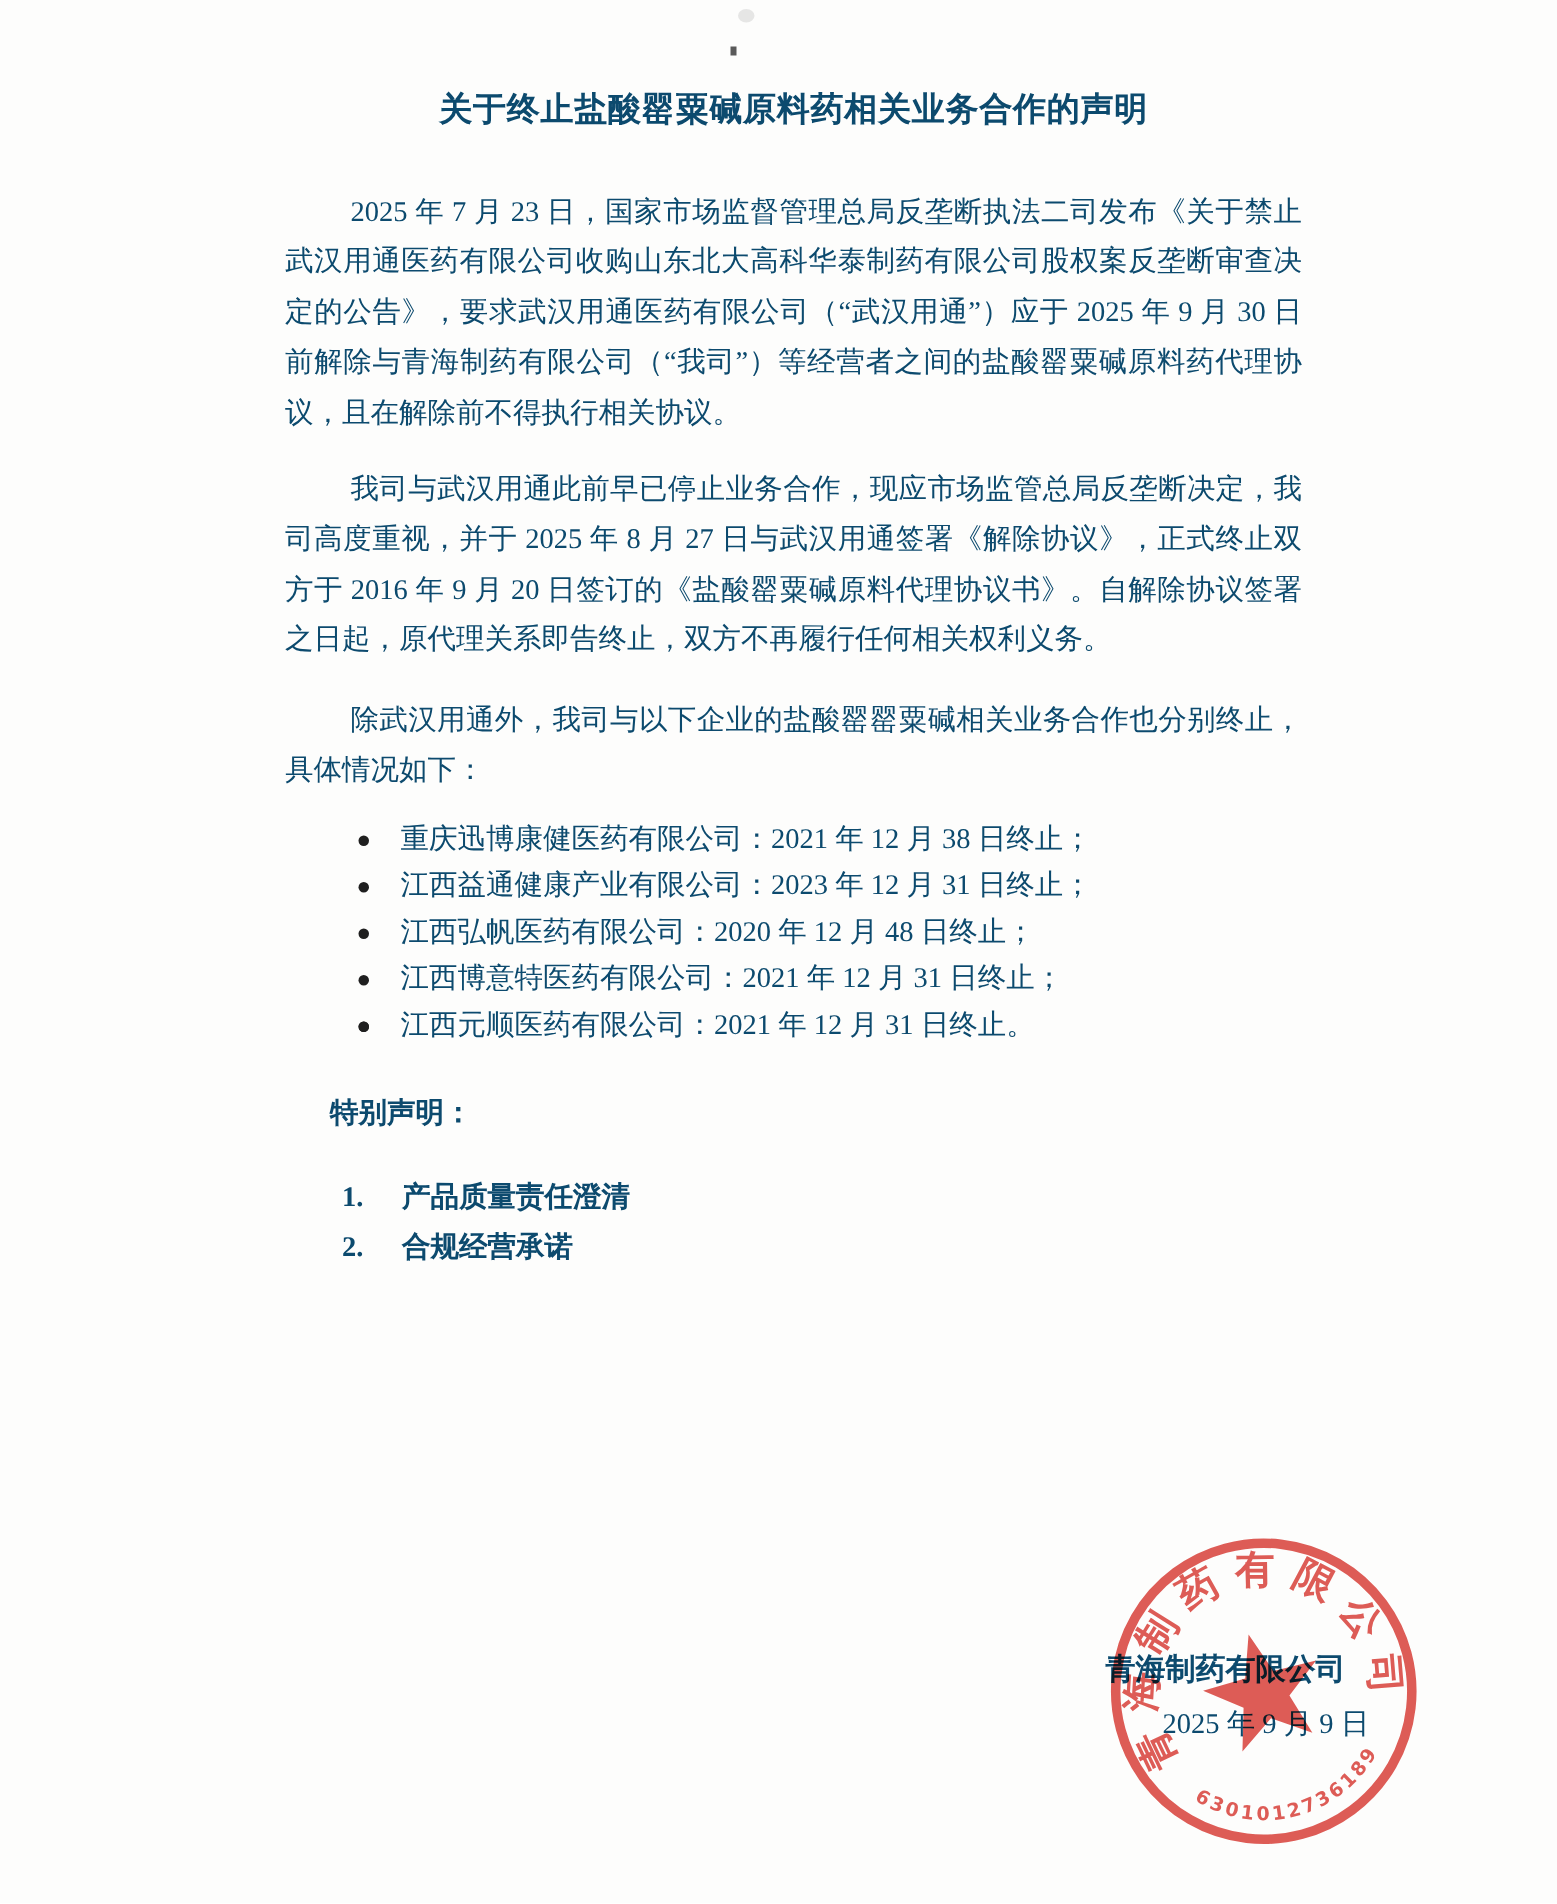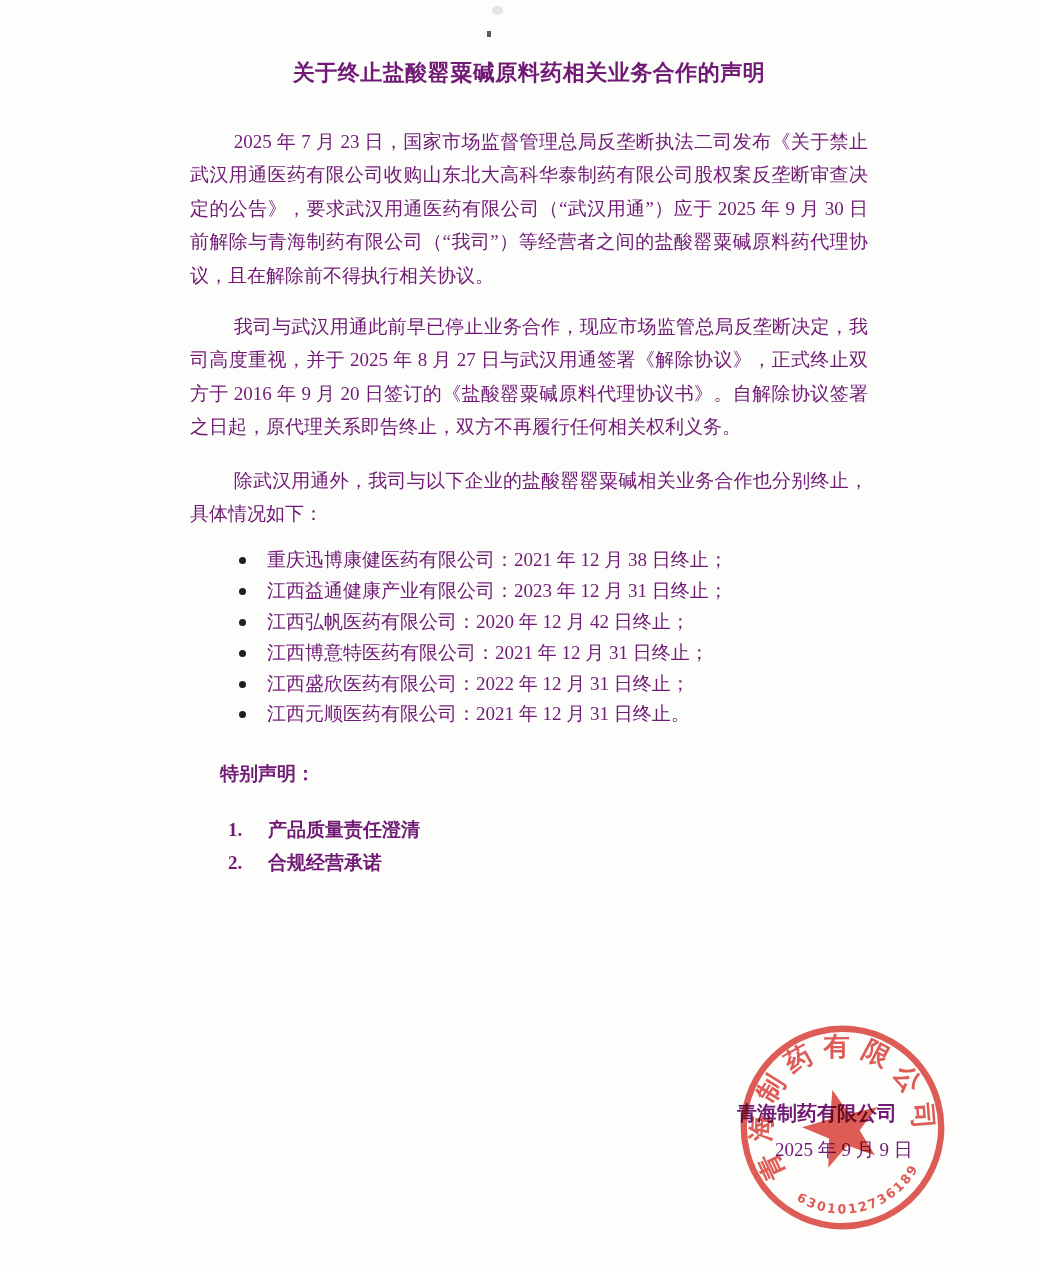--- a/index.html
+++ b/index.html
@@ -3,21 +3,21 @@
 <meta charset="utf-8">
 <style>
   html,body{margin:0;padding:0;background:#ffffff;}
   .page{
     position:relative;
     width:1038px;height:1269px;
     background:#fdfdfc;
     box-sizing:border-box;
     padding:0 170px 0 190px;
     font-family:"Liberation Serif","DejaVu Serif",serif;
-    font-size:19px;line-height:33.4px;color:#701a75;
+    font-size:19px;line-height:33.4px;color:#0c4a6e;
     overflow:hidden;
   }
   .doc-title{
     margin:0;padding-top:58px;
     font-size:22px;line-height:30px;font-weight:bold;
     text-align:center;letter-spacing:.5px;
   }
   .body-p{margin:18px 0 0;text-indent:2.3em;text-align:justify;}
   .body-p.first{margin-top:37px;}
   .body-p.third{margin-top:20px;}
@@ -61,23 +61,23 @@
 
   <h1 class="doc-title">关于终止盐酸罂粟碱原料药相关业务合作的声明</h1>
 
   <p class="body-p first">2025 年 7 月 23 日，国家市场监督管理总局反垄断执法二司发布《关于禁止武汉用通医药有限公司收购山东北大高科华泰制药有限公司股权案反垄断审查决定的公告》，要求武汉用通医药有限公司（“武汉用通”）应于 2025 年 9 月 30 日前解除与青海制药有限公司（“我司”）等经营者之间的盐酸罂粟碱原料药代理协议，且在解除前不得执行相关协议。</p>
   <p class="body-p">我司与武汉用通此前早已停止业务合作，现应市场监管总局反垄断决定，我司高度重视，并于 2025 年 8 月 27 日与武汉用通签署《解除协议》，正式终止双方于 2016 年 9 月 20 日签订的《盐酸罂粟碱原料代理协议书》。自解除协议签署之日起，原代理关系即告终止，双方不再履行任何相关权利义务。</p>
   <p class="body-p third">除武汉用通外，我司与以下企业的盐酸罂罂粟碱相关业务合作也分别终止，具体情况如下：</p>
 
   <ul class="term-list">
     <li><span class="dot"></span><span>重庆迅博康健医药有限公司：2021 年 12 月 38 日终止；</span></li>
     <li><span class="dot"></span><span>江西益通健康产业有限公司：2023 年 12 月 31 日终止；</span></li>
-    <li><span class="dot"></span><span>江西弘帆医药有限公司：2020 年 12 月 42 日终止；</span></li>
+    <li><span class="dot"></span><span>江西弘帆医药有限公司：2020 年 12 月 48 日终止；</span></li>
     <li><span class="dot"></span><span>江西博意特医药有限公司：2021 年 12 月 31 日终止；</span></li>
-    <li><span class="dot"></span><span>江西盛欣医药有限公司：2022 年 12 月 31 日终止；</span></li>
+    <li><span class="dot"></span></li>
     <li><span class="dot"></span><span>江西元顺医药有限公司：2021 年 12 月 31 日终止。</span></li>
   </ul>
 
   <div class="special-heading">特别声明：</div>
 
   <div class="section">
     <div class="sec-head">
       <span class="sec-num">1.</span><span>产品质量责任澄清</span>
     </div>
   </div>

